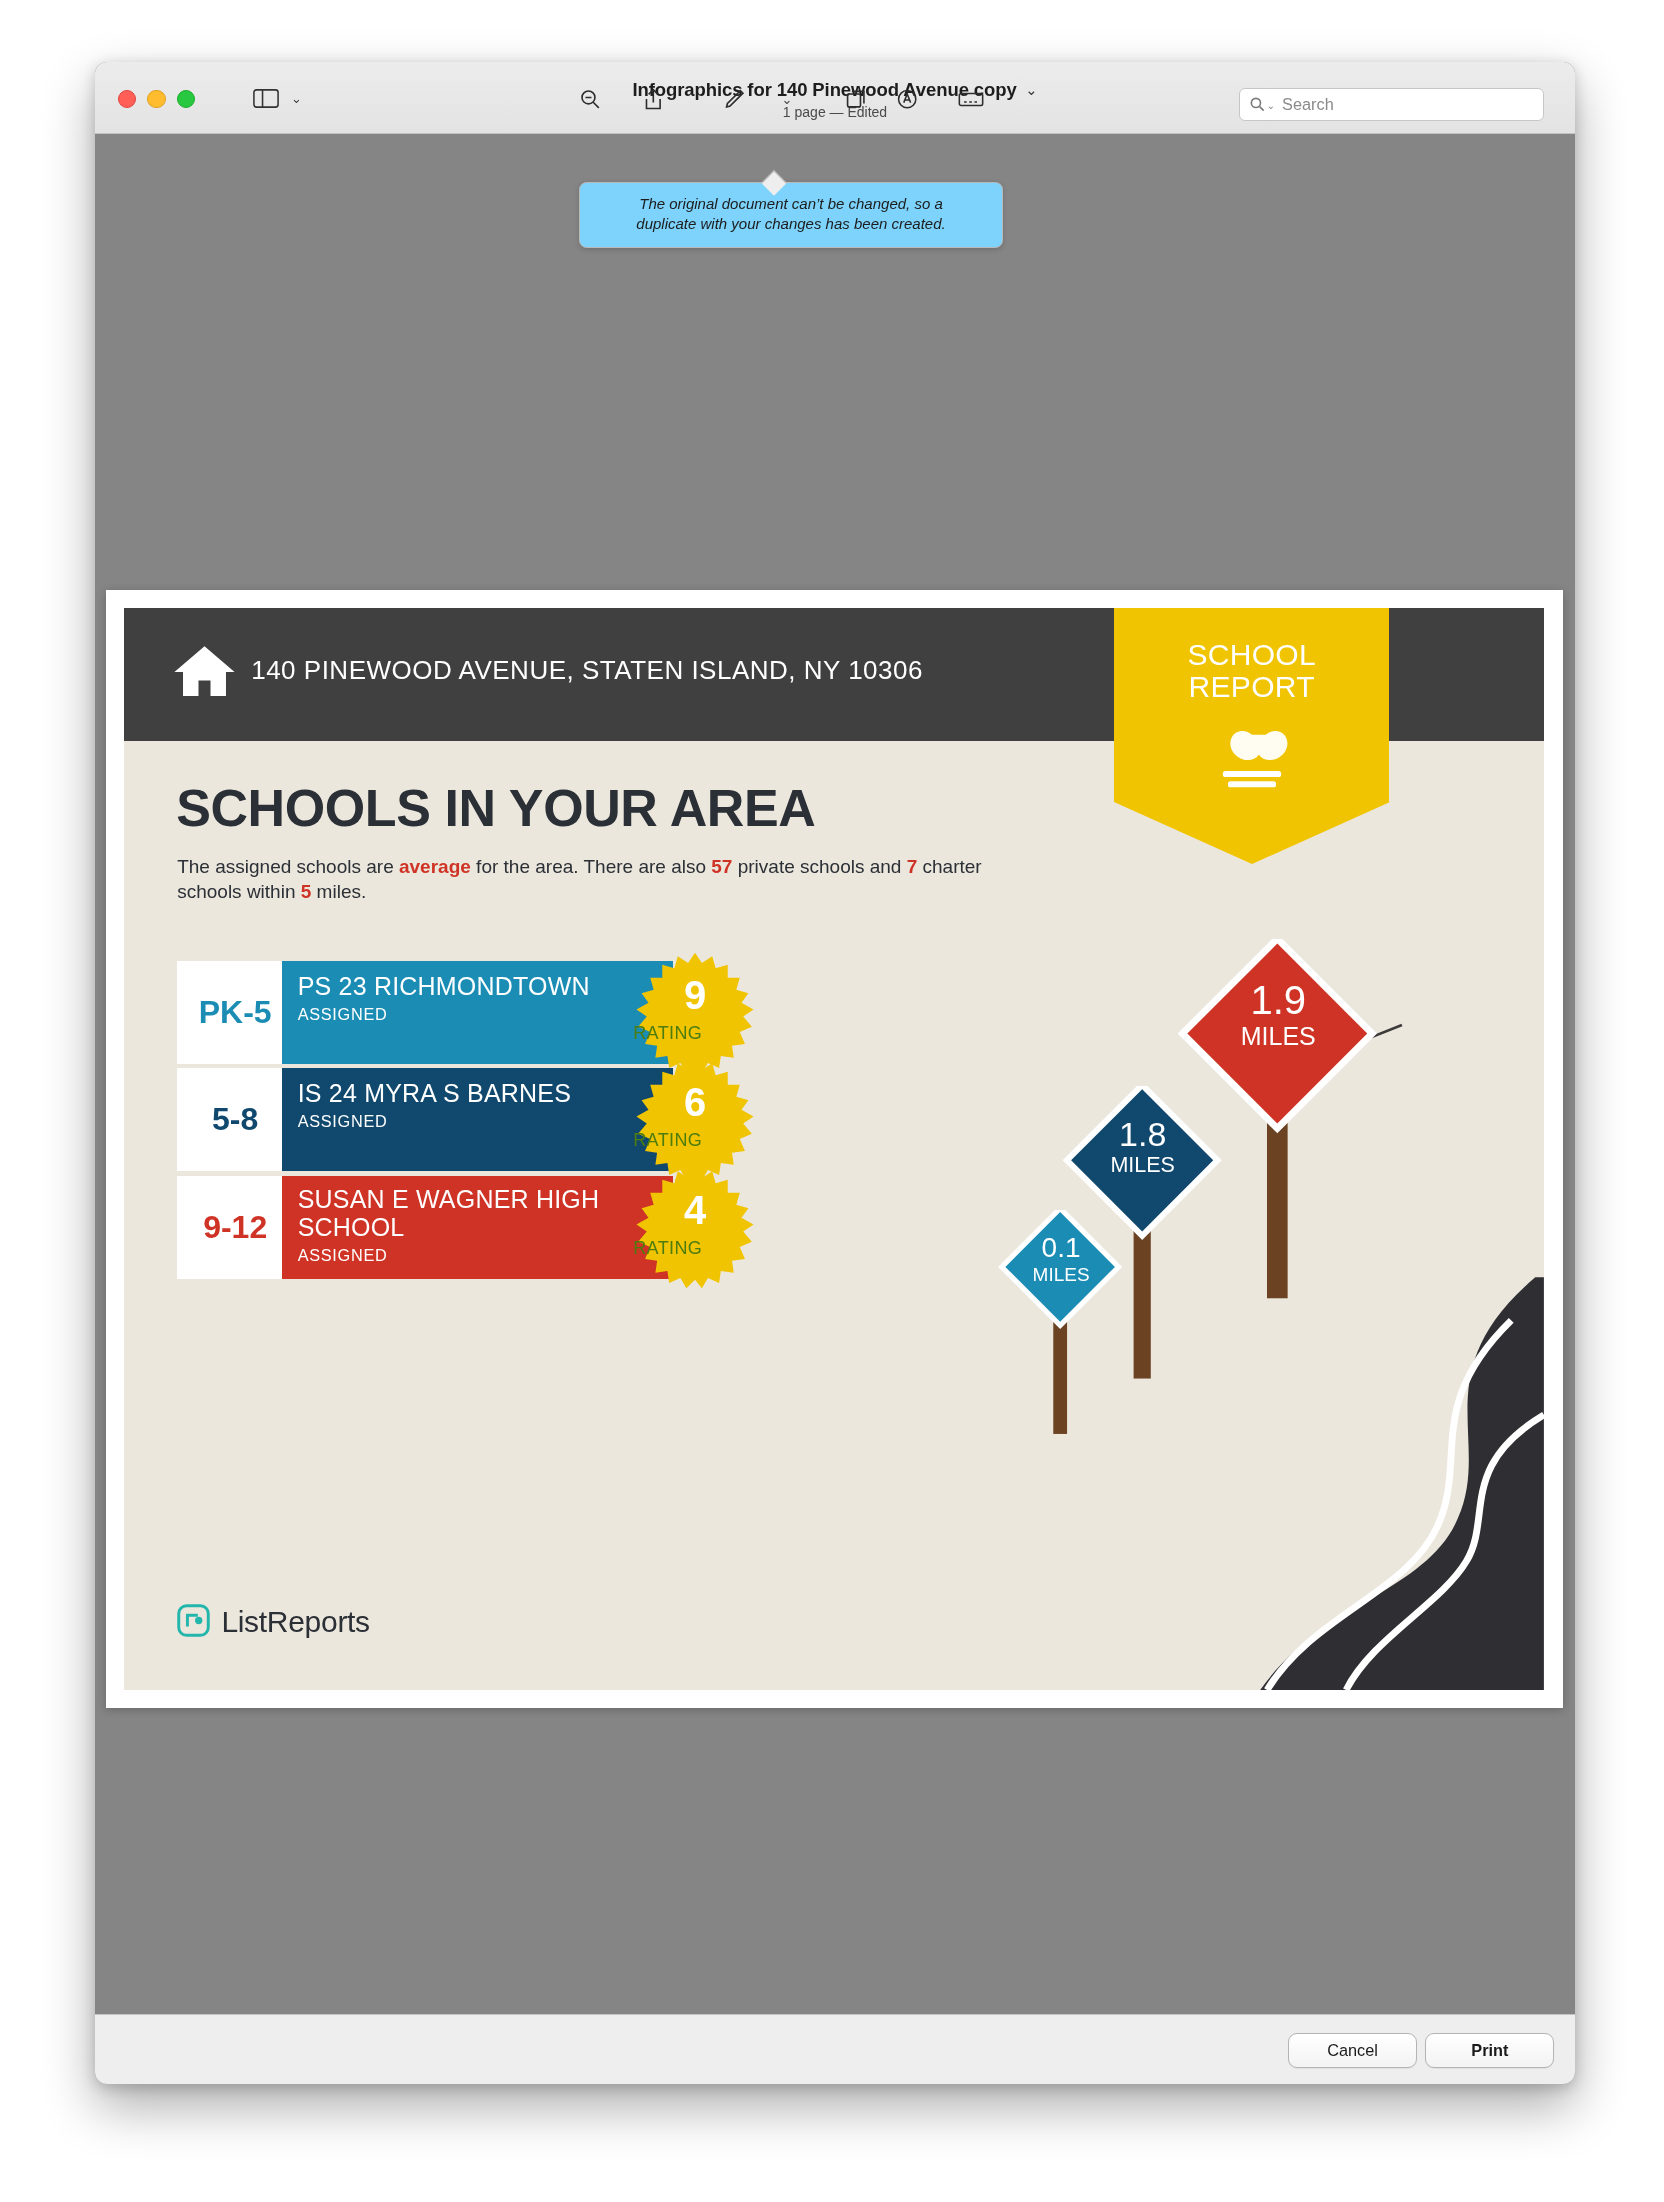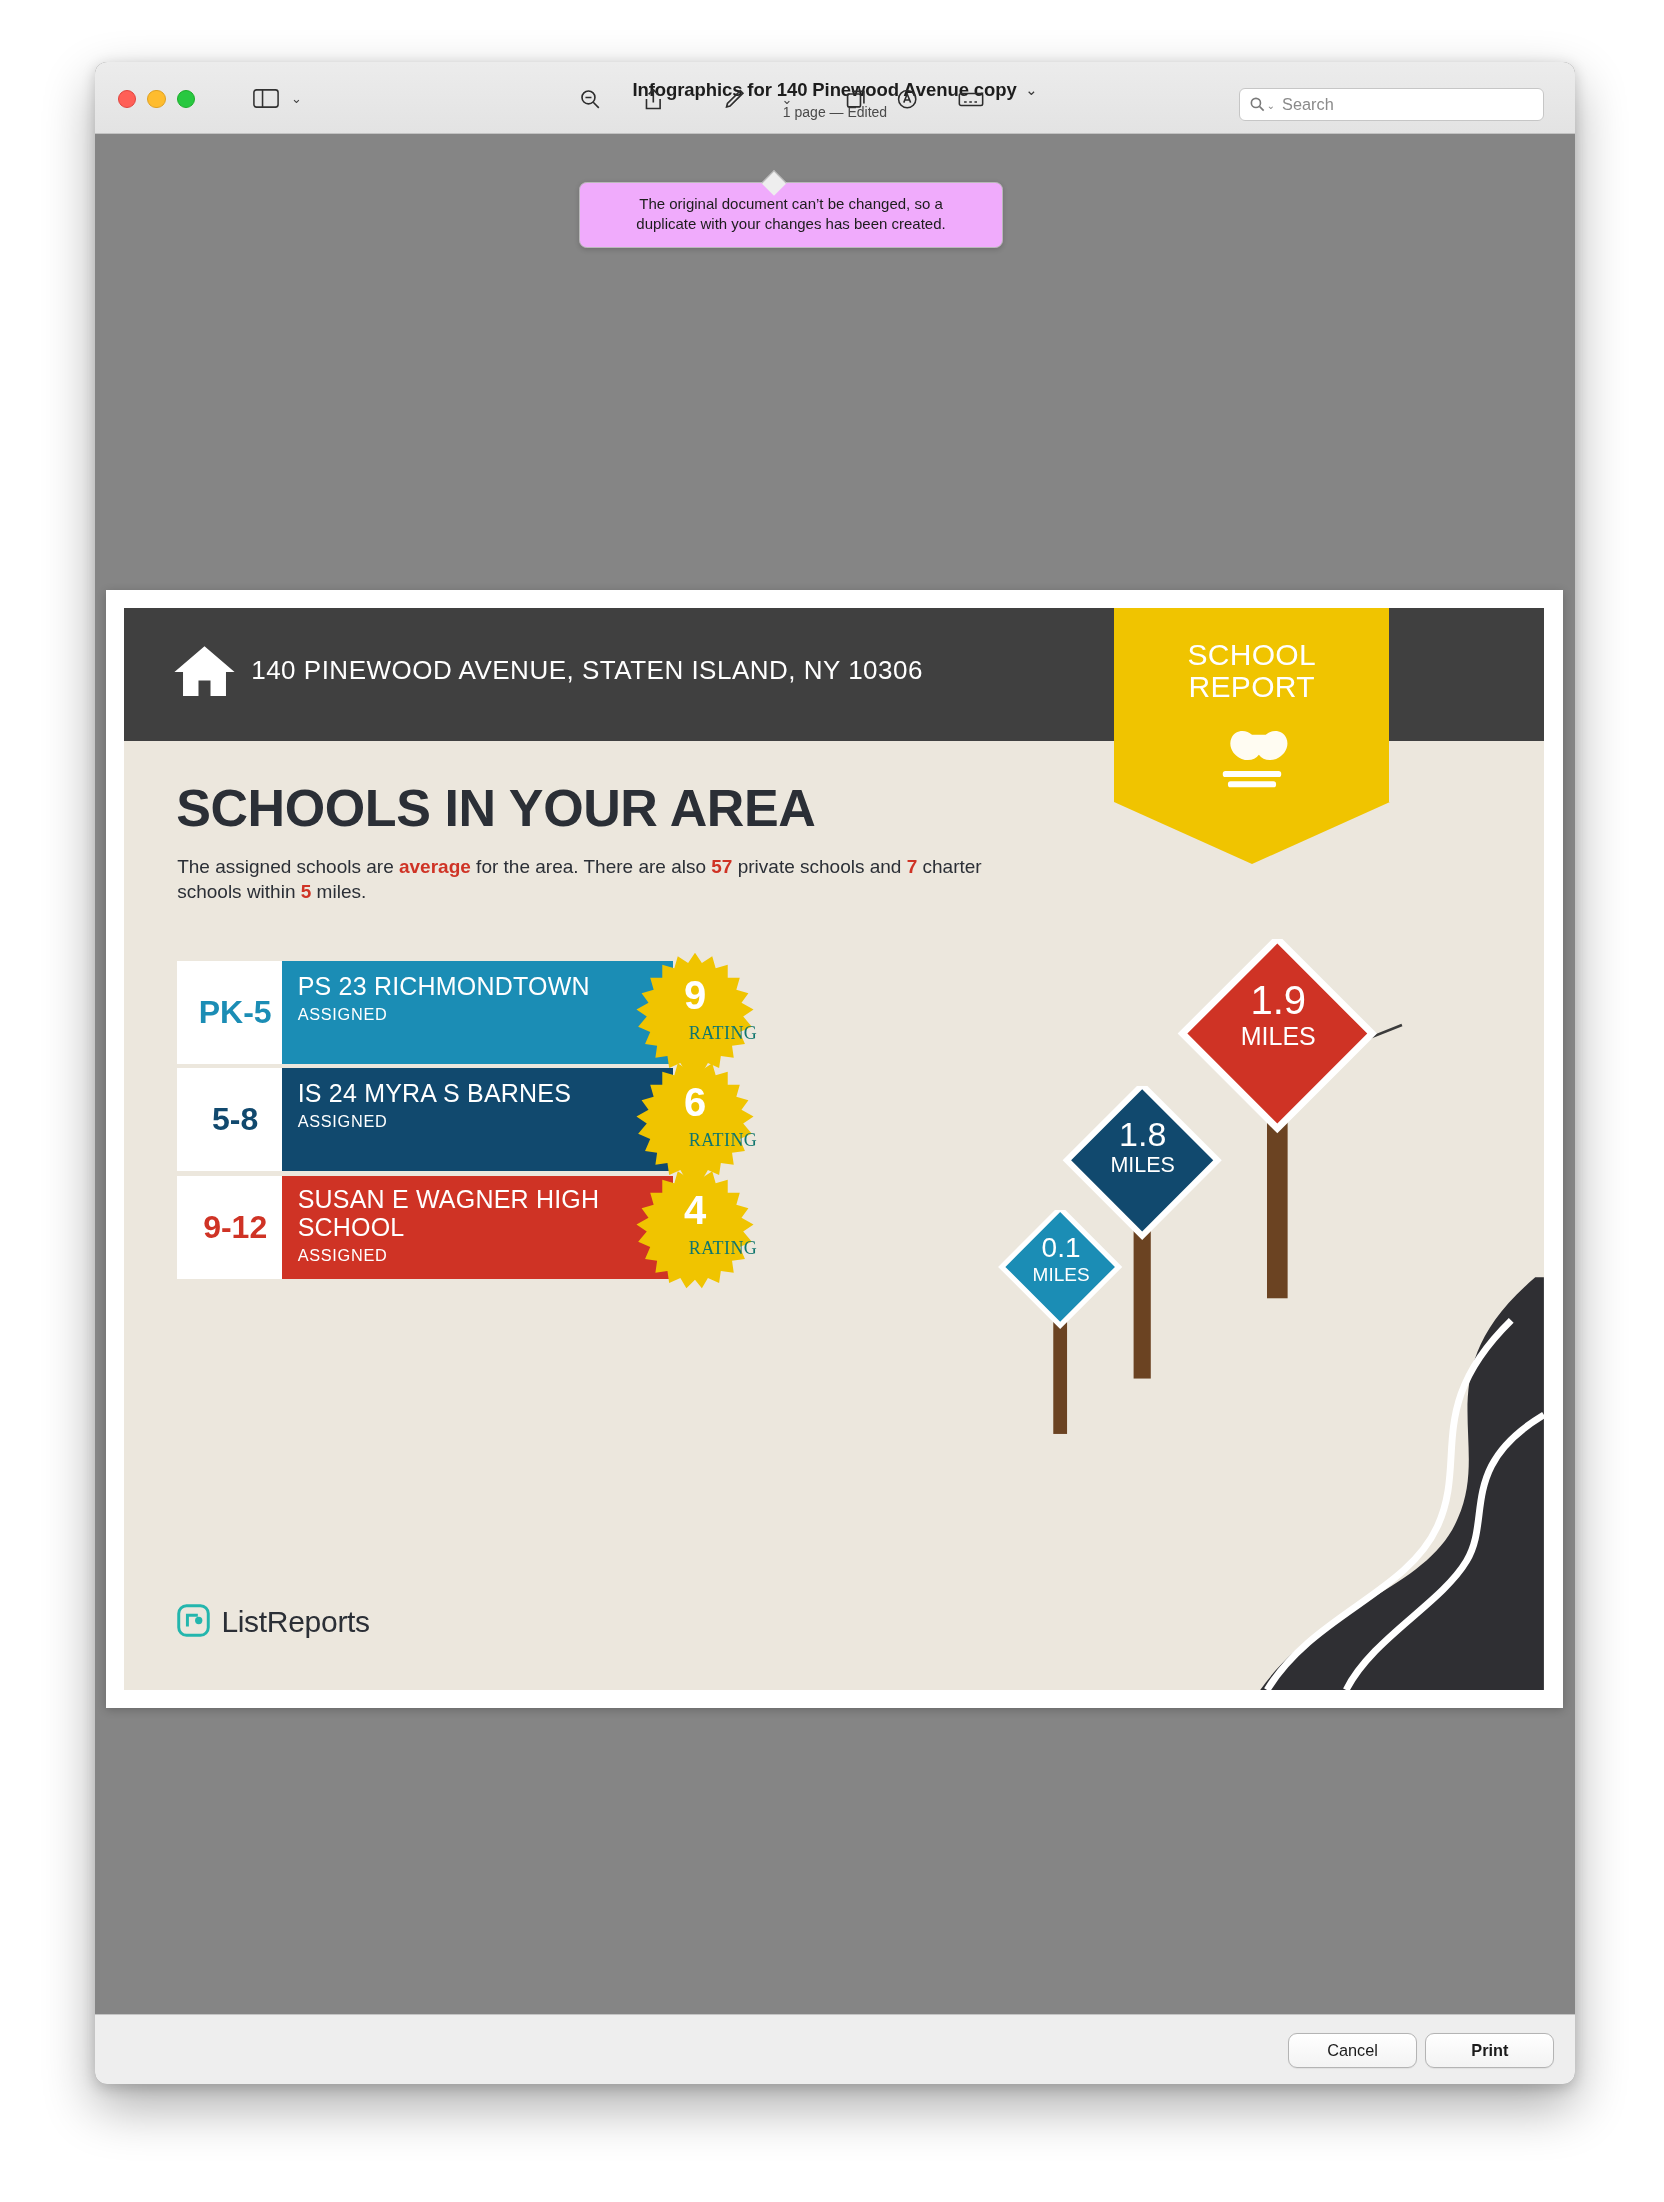--- a/index.html
+++ b/index.html
@@ -129,27 +129,28 @@
     color: #8a8a8a;
     margin-left: 6.9px;
   }
 
   
   .notice {
     position: absolute;
     left: 484px;
     top: 120px;
     width: 424px;
-    background: #f0abfc;
+    background: #7dd3fc;
     border: 0.9px solid #b9b9b9;
     border-radius: 7.7px;
     padding: 11.2px 13.8px 13px 13.8px;
     box-sizing: border-box;
     box-shadow: 0 1.7px 5.2px rgba(0,0,0,0.16);
     z-index: 40;
+    font-style: italic;
   }
   .notice-text {
     font-size: 15px;
     color: #1c1c1c;
     line-height: 1.32;
     text-align: center;
     white-space: pre-line;
   }
   .notice-tail {
     position: absolute;
@@ -314,25 +315,24 @@
     width: 124px;
     text-align: center;
     font-size: 40px;
     font-weight: bold;
     color: #ffffff;
   }
   .rating .lbl {
     position: absolute;
     left: 0; top: 72px;
     width: 124px;
-    text-align: right;
+    text-align: left;
     font-size: 18px;
     letter-spacing: 0.4px;
-    color: #0f766e;
-    font-family: Liberation Serif, serif;
+    color: #4d7c0f;
   }
 
   
   .roadart {
     position: absolute;
     right: 0;
     bottom: 0;
     width: 602px;
     height: 533px;
   }

